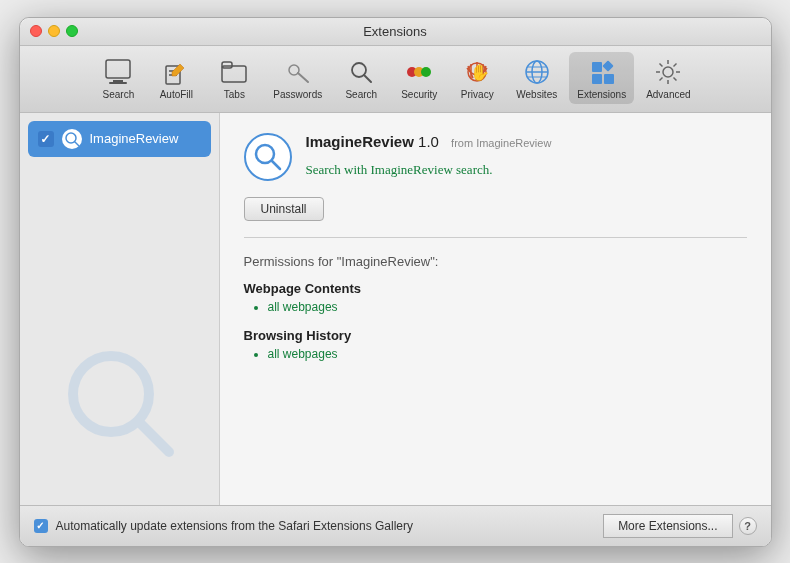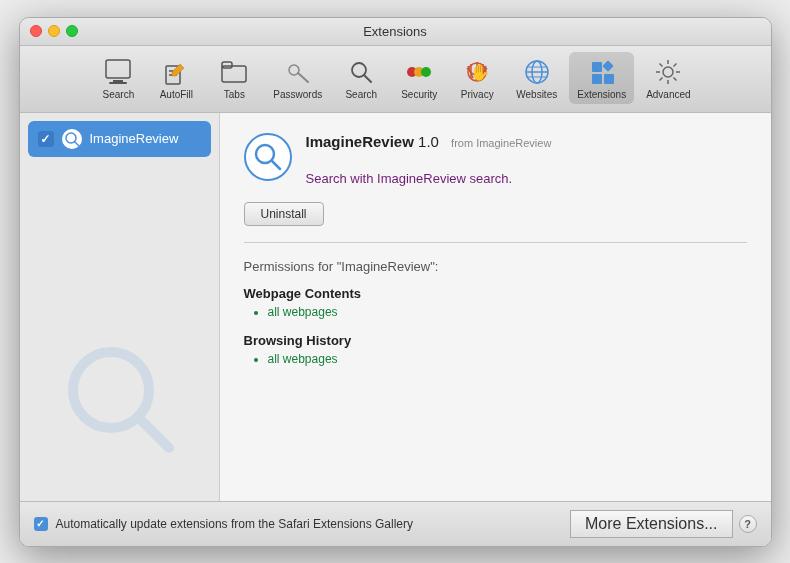--- a/index.html
+++ b/index.html
@@ -194,22 +194,23 @@
       color: #222;
     }
     .ext-title-name {
       font-weight: bold;
     }
     .ext-title-version {
       font-weight: normal;
     }
     .ext-description {
       font-size: 13px;
-      color: #701a75;
-      margin-top: 21px;
+      color: #15803d;
+      margin-top: 12px;
+      font-family: Liberation Serif, serif;
     }
 
     .uninstall-btn {
       display: inline-block;
       padding: 4px 16px;
       background: linear-gradient(to bottom, #f7f7f7, #e0e0e0);
       border: 1px solid #aaa;
       border-radius: 4px;
       font-size: 12px;
       color: #333;
@@ -289,21 +290,21 @@
     .bottom-right {
       display: flex;
       align-items: center;
       gap: 6px;
     }
     .more-btn {
       padding: 4px 14px;
       background: linear-gradient(to bottom, #f7f7f7, #e0e0e0);
       border: 1px solid #aaa;
       border-radius: 0;
-      font-size: 16px;
+      font-size: 12px;
       color: #333;
       cursor: pointer;
     }
     .help-btn {
       width: 18px;
       height: 18px;
       background: linear-gradient(to bottom, #f7f7f7, #e0e0e0);
       border: 1px solid #aaa;
       border-radius: 50%;
       font-size: 11px;

